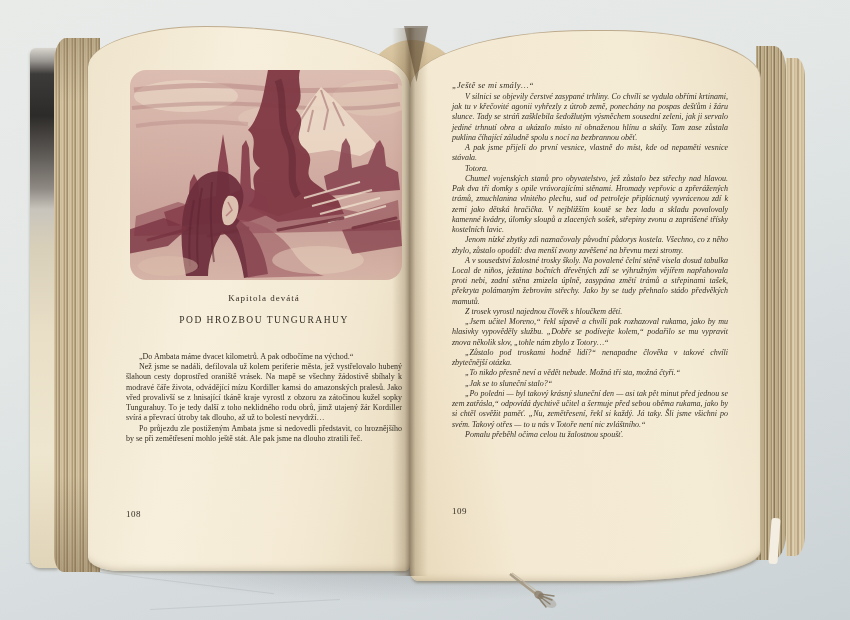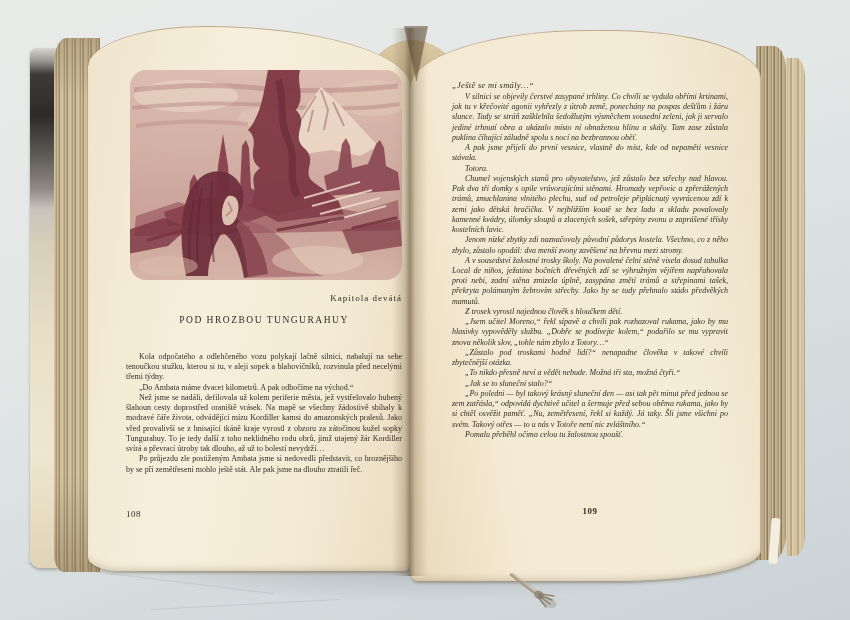--- a/index.html
+++ b/index.html
@@ -39,30 +39,30 @@
     border-right:1px solid rgba(150,125,90,.45);}
   .gutter-shade{left:392px;top:28px;width:36px;height:548px;
     background:linear-gradient(90deg,rgba(100,80,50,0) 0%,rgba(100,80,50,.26) 35%,rgba(72,54,32,.5) 50%,rgba(100,80,50,.24) 65%,rgba(100,80,50,0) 100%);}
   .gutter-top{left:404px;top:26px;width:24px;height:56px;background:rgba(78,60,38,.5);
     clip-path:polygon(0 0,100% 0,52% 100%);}
   
   .illustration{left:128px;top:70px;width:278px;height:212px;}
   
   .left-text{left:126px;top:293px;width:276px;color:var(--ink,#332d25);}
   .left-text>*{position:static;}
-  .chapter-label{text-align:right;font-size:9px;letter-spacing:1px;margin-bottom:12px;}
+  .chapter-label{text-align:center;font-size:9px;letter-spacing:1px;margin-bottom:12px;}
   .chapter-title{text-align:center;font-size:9.5px;letter-spacing:1.5px;margin-bottom:27px;}
   .paragraphs p{position:static;margin:0;font-size:8px;line-height:1.28;text-align:justify;
     text-indent:13px;color:var(--ink,#332d25);hyphens:none;}
   .right-header{left:452px;top:80px;width:276px;font-style:italic;
     font-size:8.5px;color:var(--ink,#332d25);letter-spacing:.3px;}
   .right-text{left:452px;top:92px;width:276px;font-style:italic;}
   .page-num{font-size:9px;color:var(--ink,#332d25);letter-spacing:.5px;}
   .left-num{left:126px;top:509px;}
-  .right-num{left:452px;top:506px;width:276px;text-align:center;font-weight:bold;}
+  .right-num{left:452px;top:506px;width:276px;text-align:left;}
   .bookmark{left:498px;top:570px;width:80px;height:46px;}
   .scratch{background:rgba(140,145,148,.22);height:1px;}
   .s1{left:25px;top:578px;width:250px;transform:rotate(7deg);}
   .s2{left:150px;top:604px;width:190px;transform:rotate(-3deg);}
 </style>
 </head>
 <body>
 
 <div class="scene">
   <div class="book-shadow"></div>
@@ -130,21 +130,20 @@
       <ellipse cx="40" cy="196" rx="30" ry="10" fill="#dec1ac" opacity=".45"></ellipse>
       <path d="M0 160 L36 148 L60 158 L40 176 L0 184 Z" fill="#7b3542" opacity=".8"></path>
       <path d="M214 160 L272 150 L274 176 L224 184 Z" fill="#7e3844" opacity=".7"></path>
     </g>
   </svg>
 
   <div class="left-text">
     <div class="chapter-label">Kapitola devátá</div>
     <div class="chapter-title">POD HROZBOU TUNGURAHUY</div>
     <div class="paragraphs">
-        <p class="para">Kola odpočatého a odlehčeného vozu polykají lačně silnici, nabalují na sebe tenoučkou stužku, kterou si tu, v aleji sopek a blahovičníků, rozvinula před necelými třemi týdny.</p>
         <p class="para">„Do Ambata máme dvacet kilometrů. A pak odbočíme na východ.“</p>
         <p class="para">Než jsme se nadáli, defilovala už kolem periferie města, jež vystřelovalo hubený šlahoun cesty doprostřed oraniště vrásek. Na mapě se všechny žádostivě sbíhaly k modravé čáře života, odvádějící mízu Kordiller kamsi do amazonských pralesů. Jako vřed provalivší se z hnisající tkáně kraje vyrostl z obzoru za zátočinou kužel sopky Tungurahuy. To je tedy další z toho neklidného rodu obrů, jimž utajený žár Kordiller svírá a převrací útroby tak dlouho, až už to bolestí nevydrží…</p>
         <p class="para">Po průjezdu zle postiženým Ambata jsme si nedovedli představit, co hroznějšího by se při zemětřesení mohlo ještě stát. Ale pak jsme na dlouho ztratili řeč.</p>
       </div>
   </div>
   <div class="page-num left-num">108</div>
 
   <div class="right-header">„Ještě se mi smály…“</div>
   <div class="right-text paragraphs">
       <p class="para">V silnici se objevily čerstvé zasypané trhliny. Co chvíli se vydula obřími krtinami, jak tu v křečovité agonii vyhřezly z útrob země, ponechány na pospas dešťům i žáru slunce. Tady se stráň zašklebila šedožlutým výsměchem sousední zeleni, jak ji servalo jediné trhnutí obra a ukázalo místo ní obnaženou hlínu a skály. Tam zase zůstala puklina číhající záludně spolu s nocí na bezbrannou oběť.</p>

